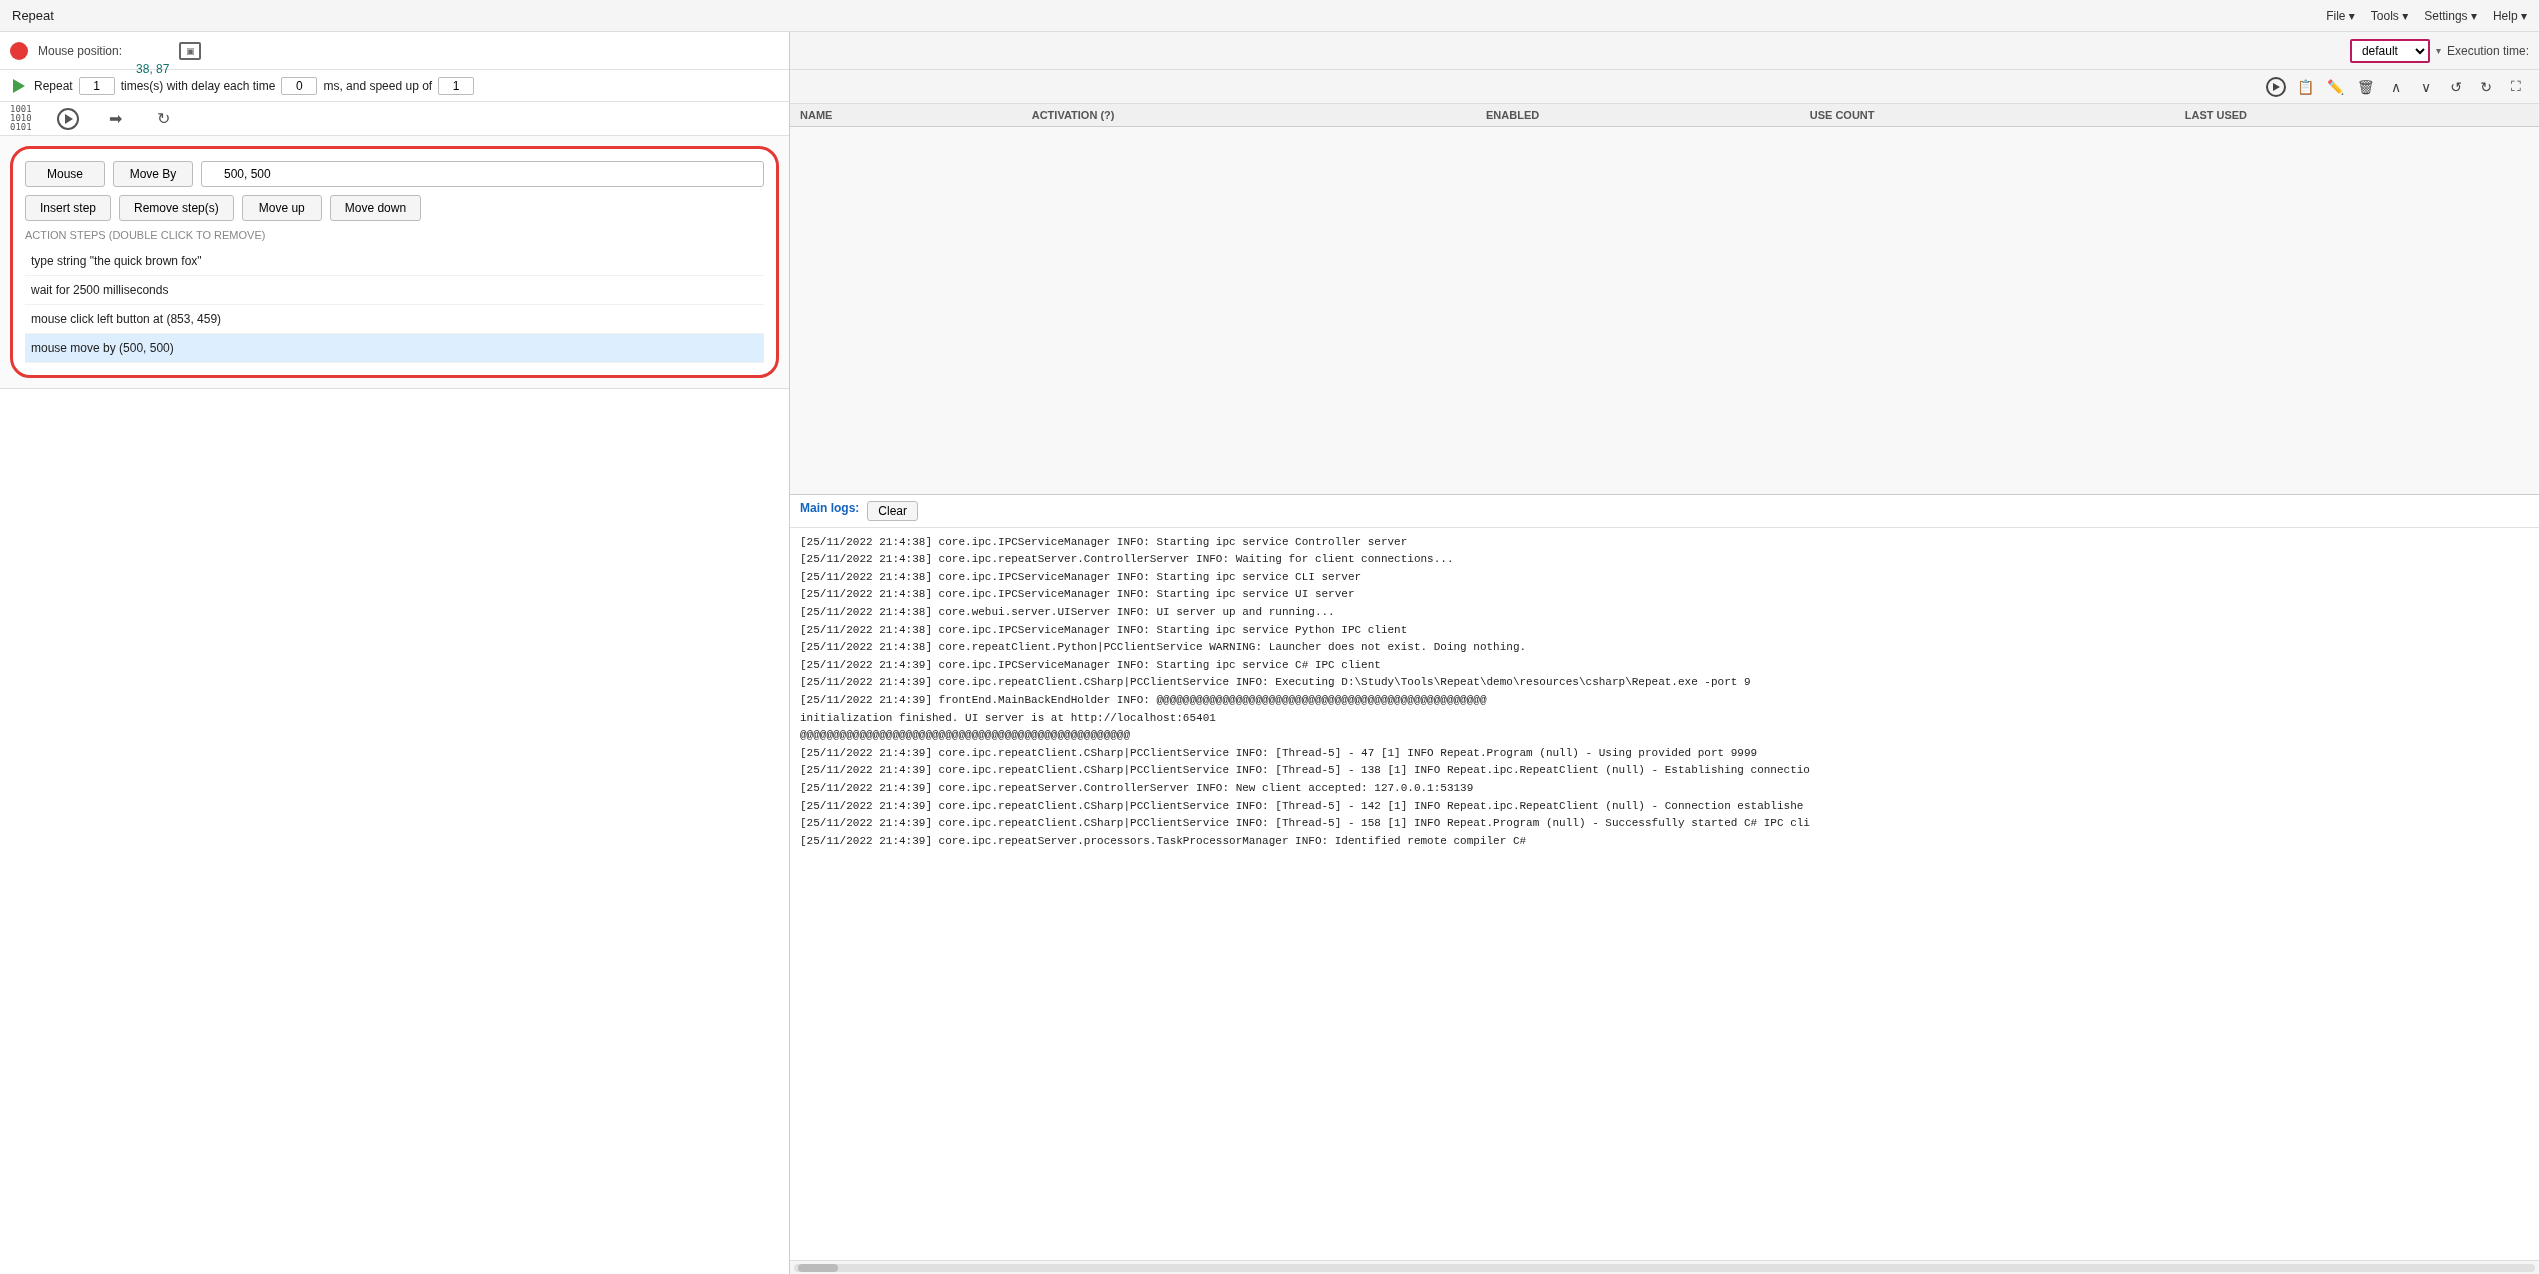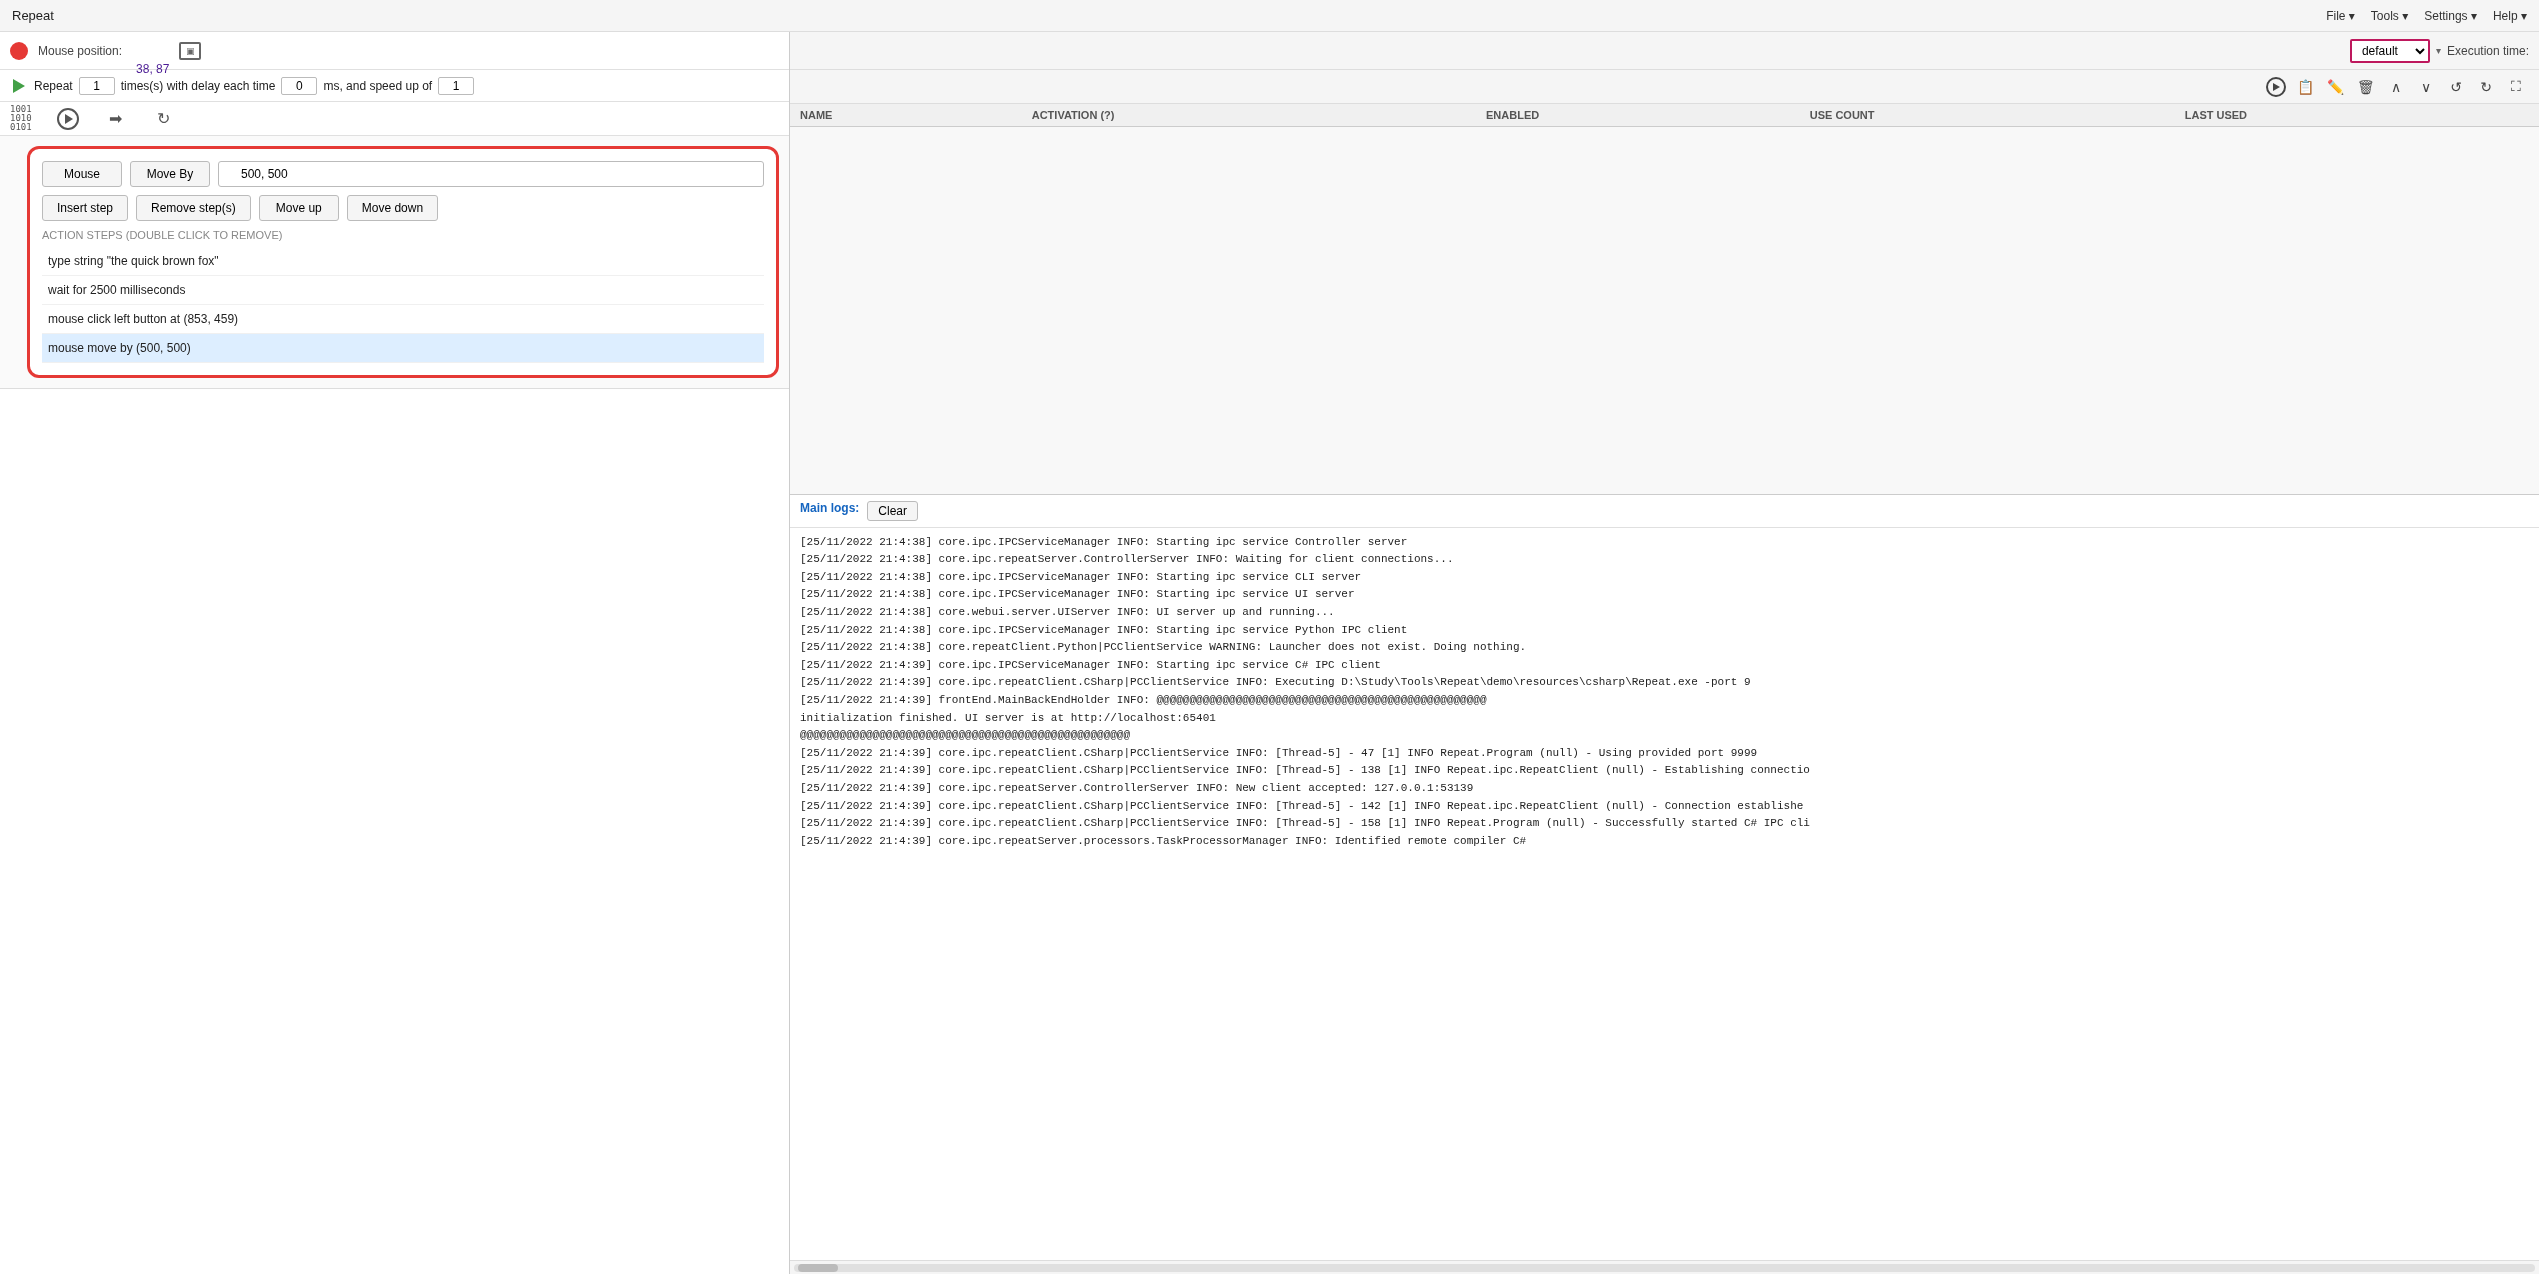--- a/index.html
+++ b/index.html
@@ -55,21 +55,21 @@
       gap: 10px;
       height: 38px;
     }
     .mouse-indicator {
       width: 18px; height: 18px;
       background: #e53935;
       border-radius: 50%;
       display: inline-block;
     }
     .mouse-pos-label { font-size: 12px; color: #444; margin-right: 4px; }
-    .mouse-pos-value { font-size: 12px; color: #4c1d95; margin-top: 36px; }
+    .mouse-pos-value { font-size: 12px; color: #0f766e; margin-top: 36px; }
     .screen-icon {
       width: 22px; height: 18px;
       border: 2px solid #666;
       border-radius: 2px;
       position: relative;
       display: inline-flex;
       align-items: center;
       justify-content: center;
     }
 
@@ -145,24 +145,23 @@
 
     
     #step-editor {
       padding: 10px;
       border-bottom: 1px solid #ddd;
       background: #fafafa;
       position: relative;
     }
     .red-outline {
       border: 3px solid #e53935;
-      border-radius: 12px;
+      border-radius: 20px;
       padding: 12px;
       background: #fff;
-      margin-left: 17px;
     }
     .btn-row {
       display: flex;
       gap: 8px;
       margin-bottom: 8px;
     }
     .step-btn {
       border: 1px solid #bbb;
       background: #f5f5f5;
       padding: 5px 14px;

